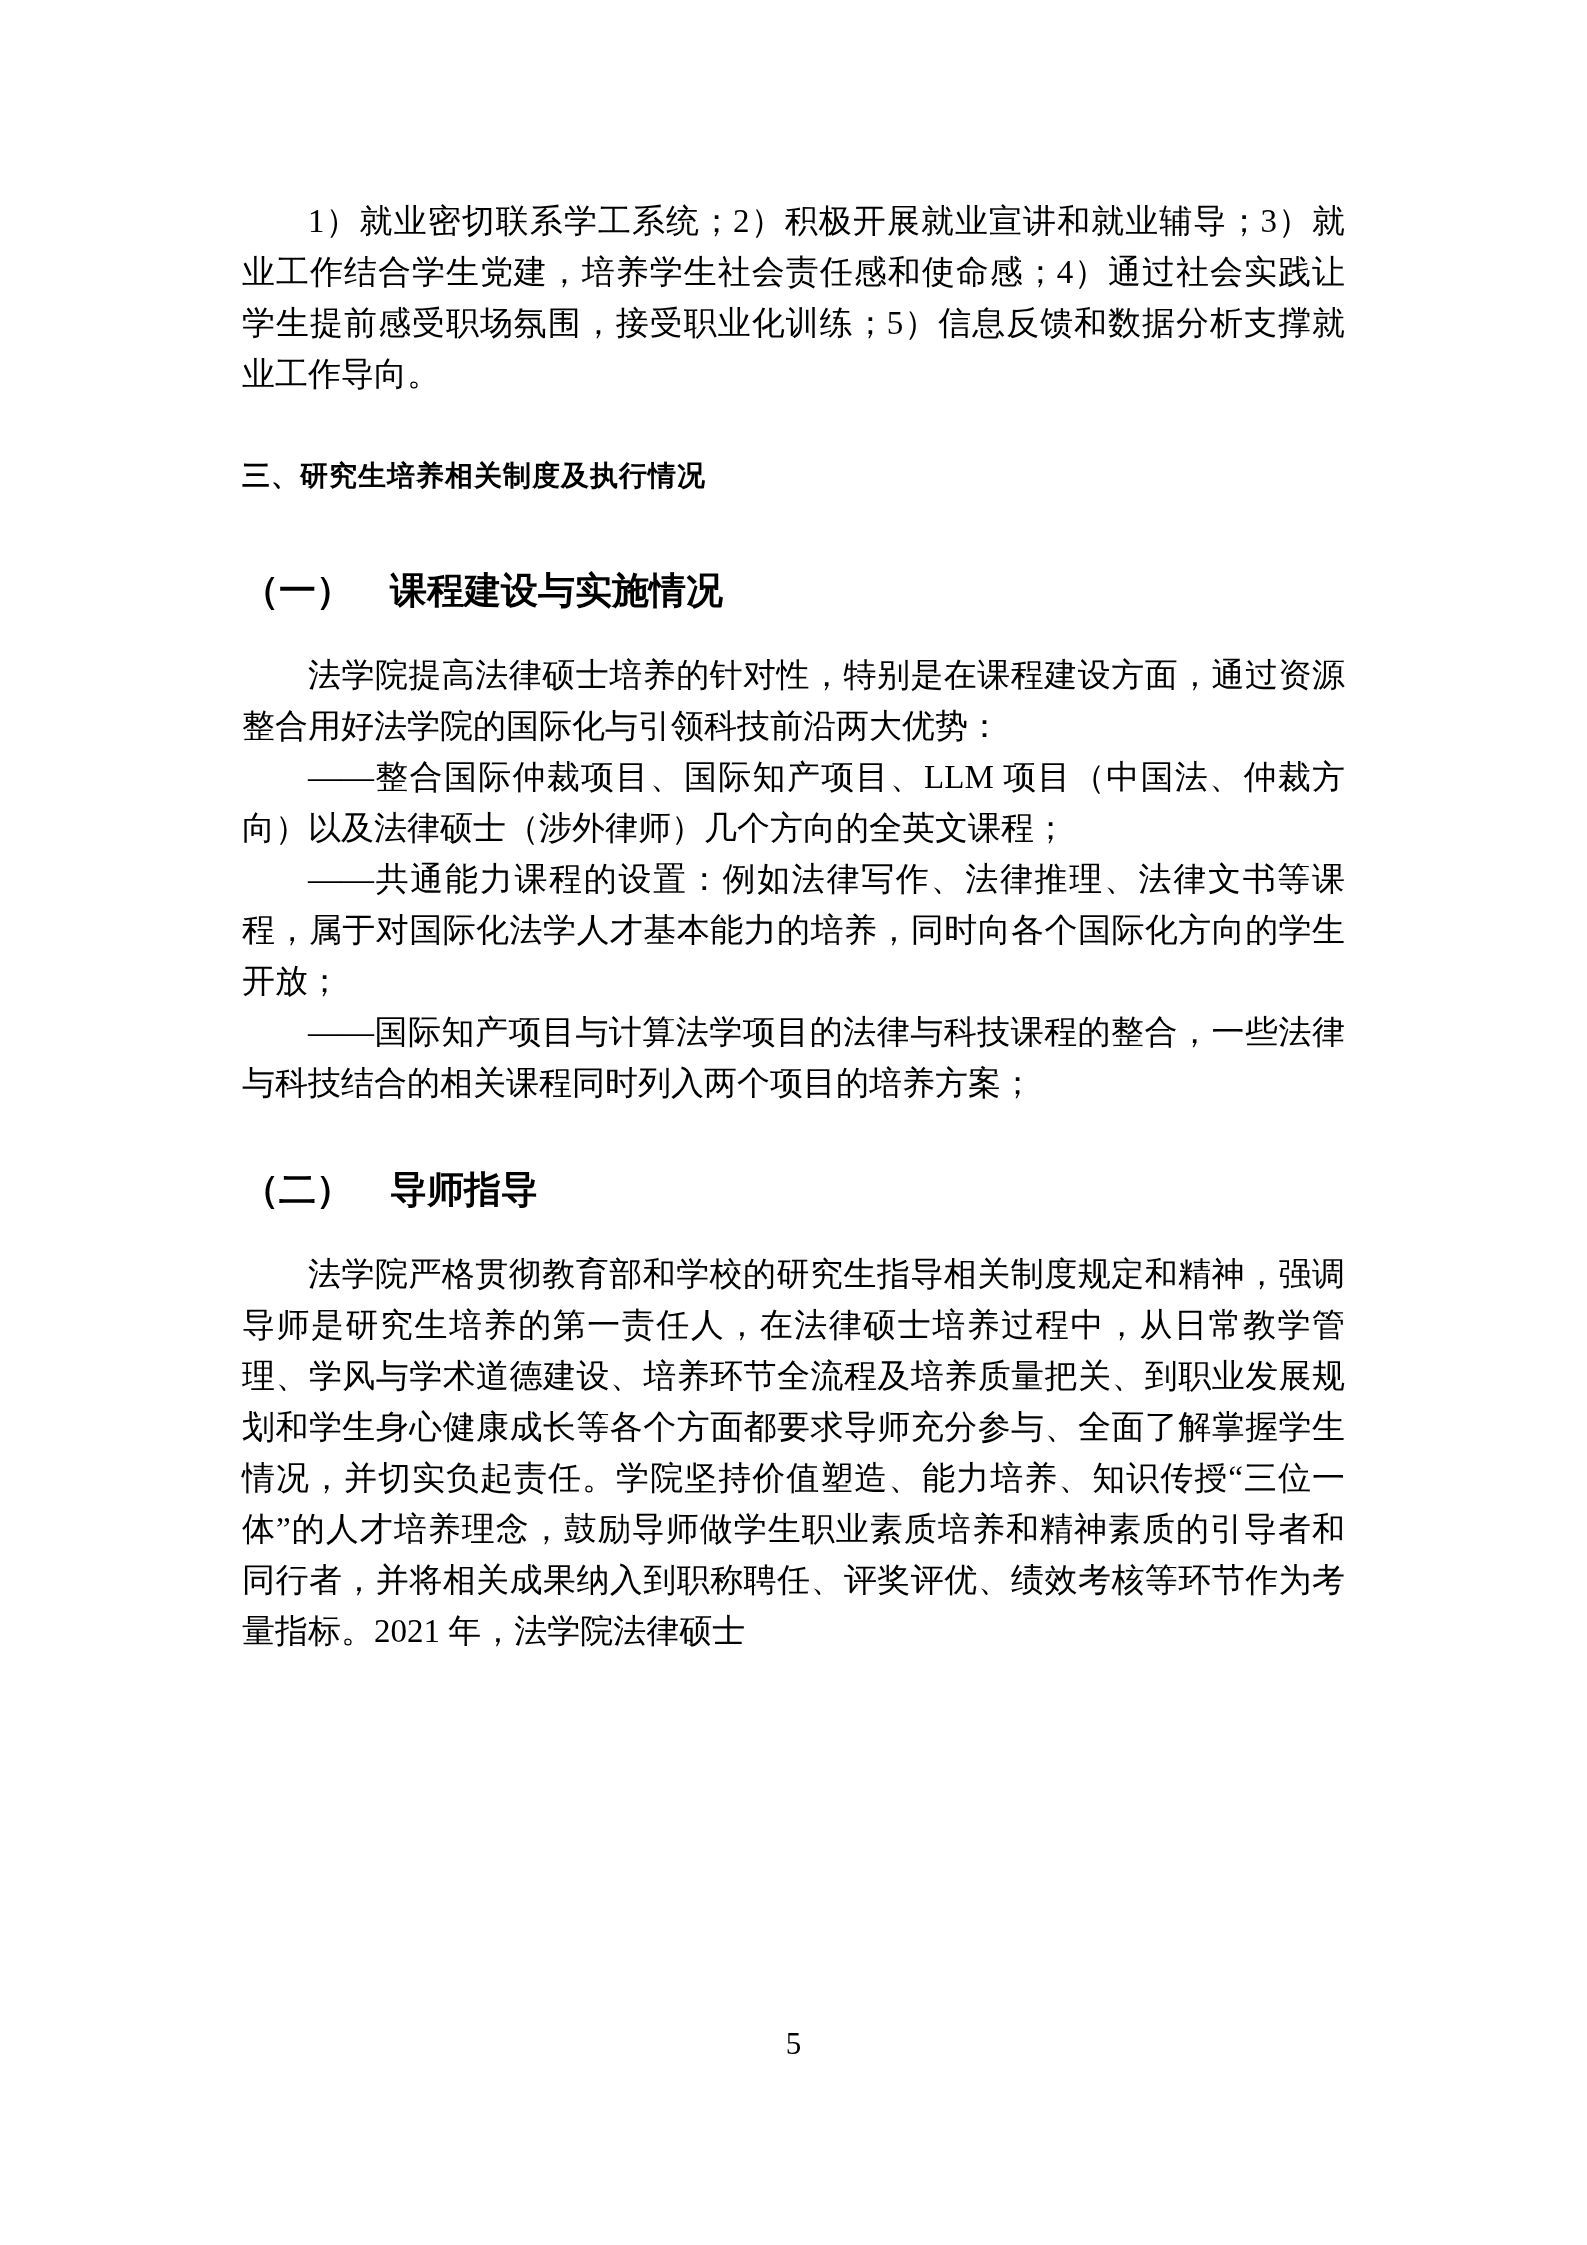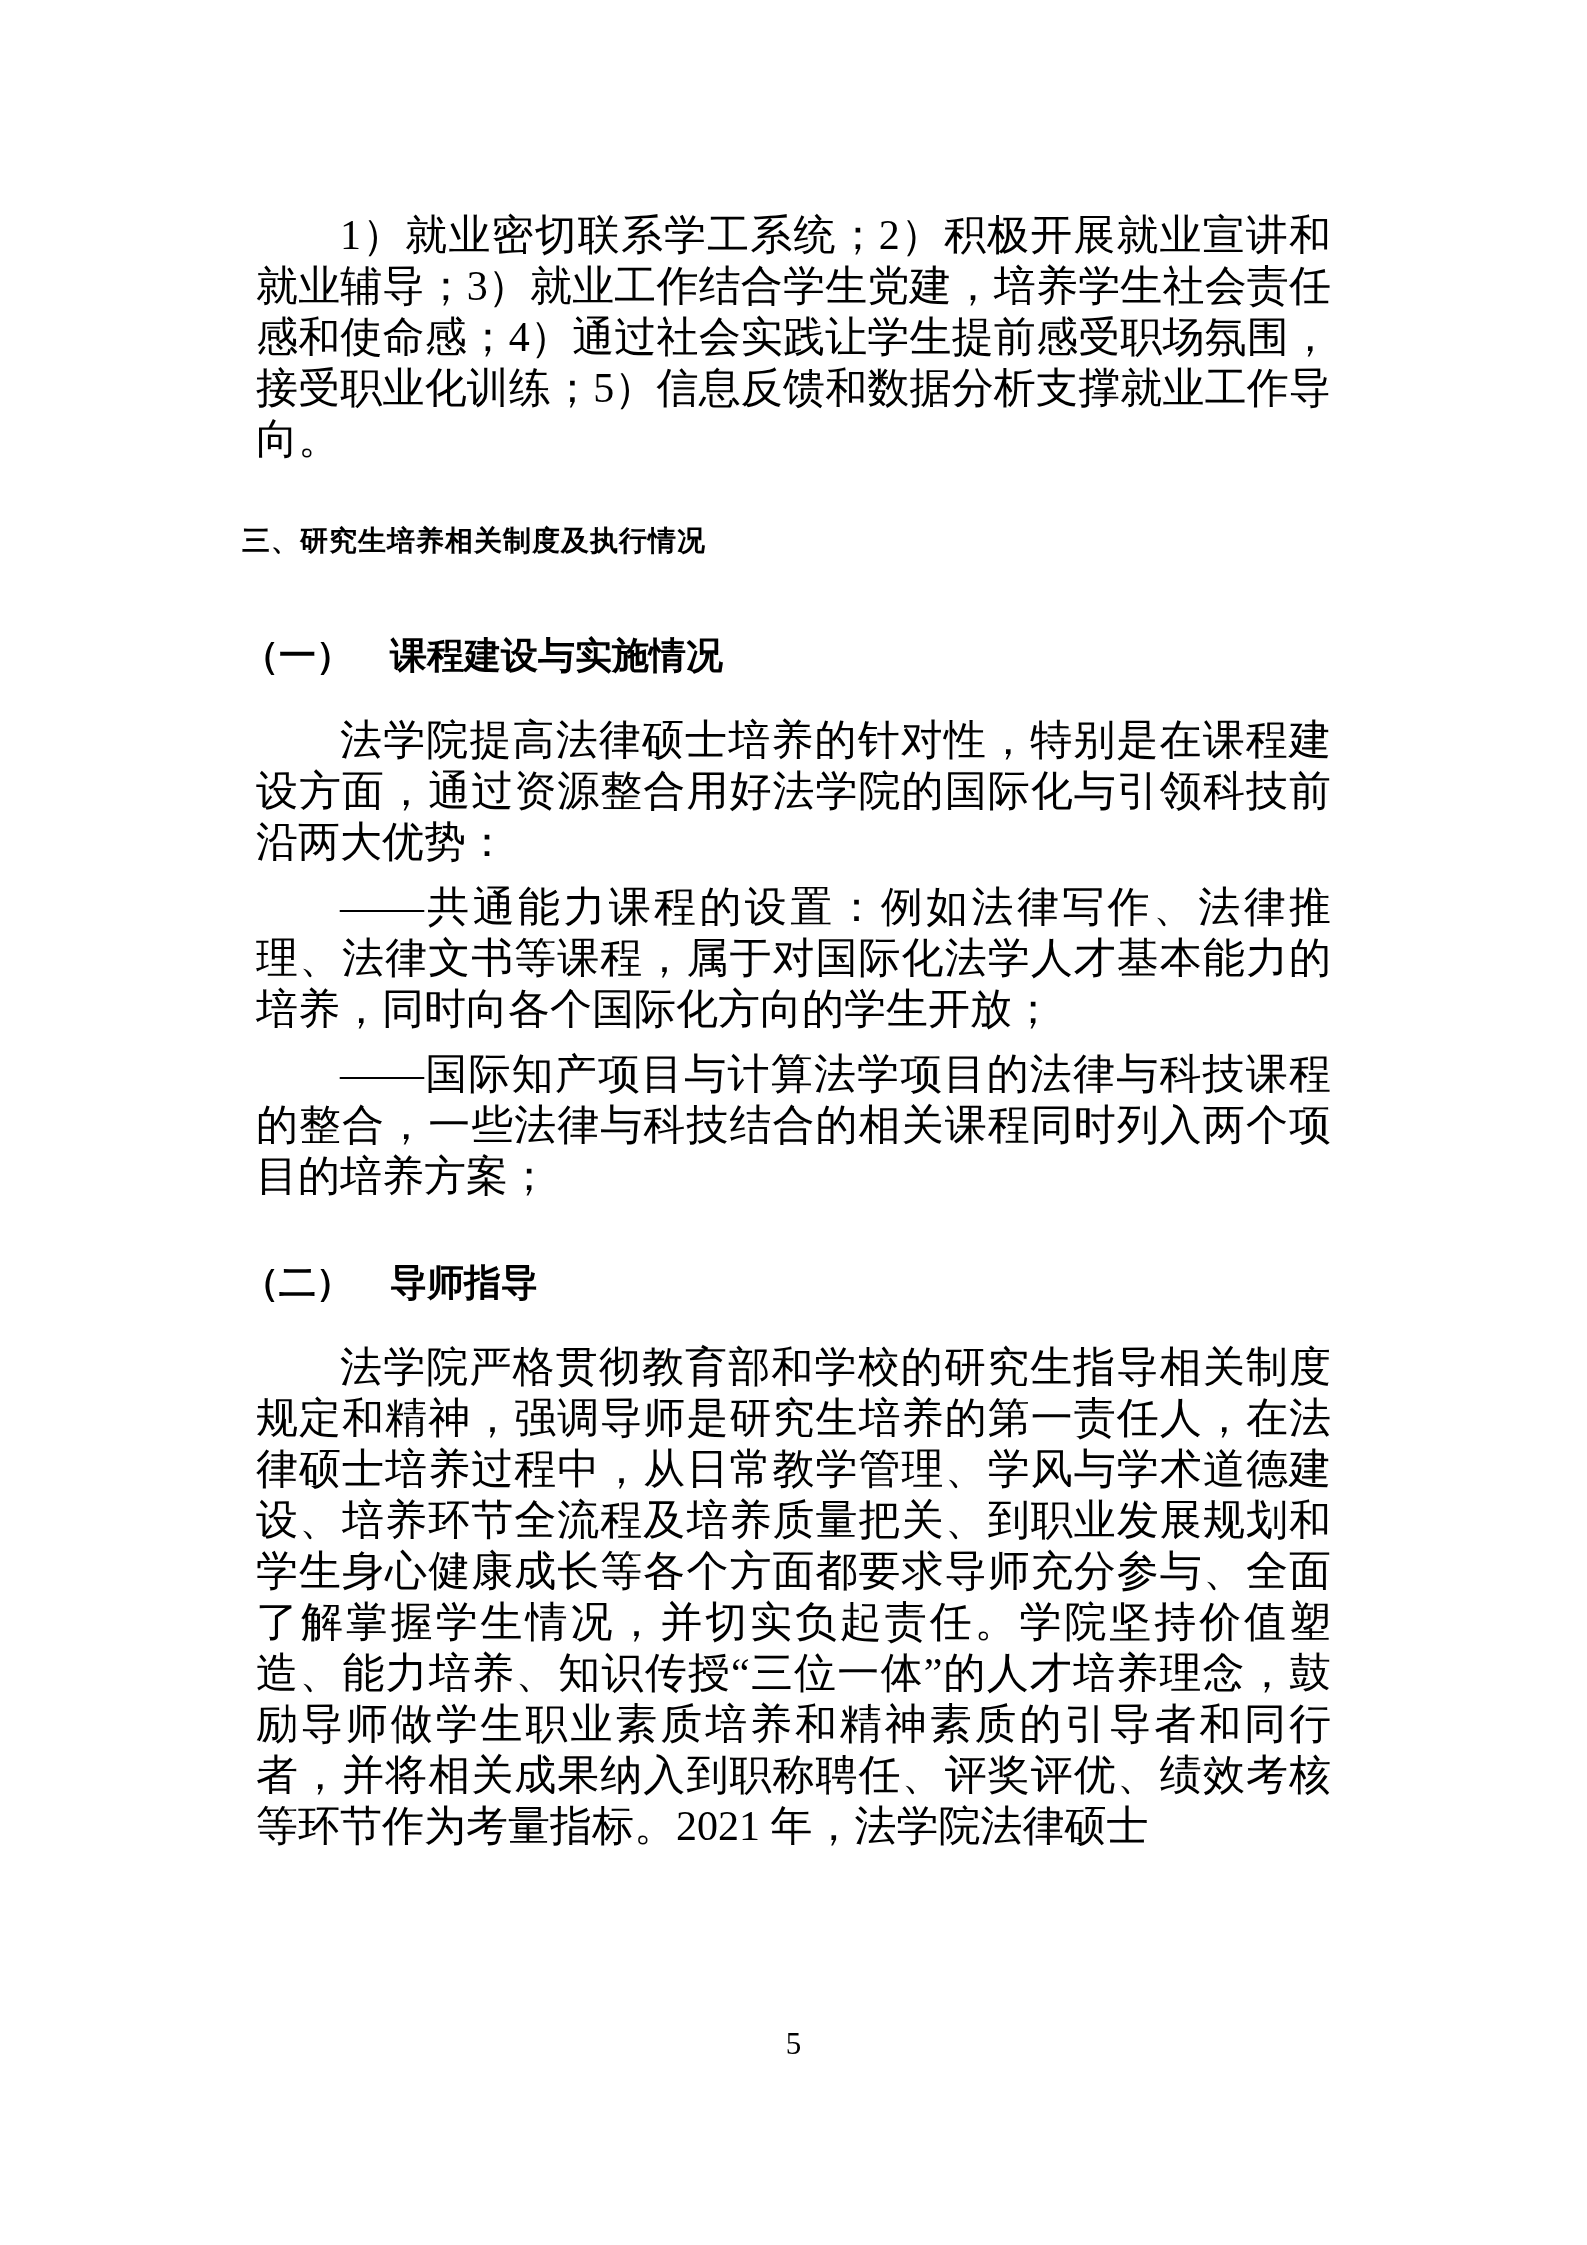--- a/index.html
+++ b/index.html
@@ -17,22 +17,22 @@
     font-family: "Liberation Serif", "DejaVu Serif", serif;
     overflow: hidden;
   }
   .content {
     position: absolute;
     left: 242px;
     top: 196px;
     width: 1103px;
   }
   .body-text {
-    margin: 14px;
-    font-size: 42px;
+    margin: 0;
+    font-size: 33px;
     line-height: 51px;
     text-align: justify;
     text-indent: 2em;
     word-break: break-all;
   }
   .h1 {
     margin: 42px 0 0 0;
     font-family: "Liberation Sans", "DejaVu Sans", sans-serif;
     font-weight: 700;
     font-size: 28px;
@@ -69,20 +69,21 @@
 
     <p class="body-text">1）就业密切联系学工系统；2）积极开展就业宣讲和就业辅导；3）就业工作结合学生党建，培养学生社会责任感和使命感；4）通过社会实践让学生提前感受职场氛围，接受职业化训练；5）信息反馈和数据分析支撑就业工作导向。</p>
 
     <h1 class="h1">三、研究生培养相关制度及执行情况</h1>
 
     <h2 class="h2"><span>（一）</span><span class="h2-title">课程建设与实施情况</span></h2>
 
 
     <p class="body-text">法学院提高法律硕士培养的针对性，特别是在课程建设方面，通过资源整合用好法学院的国际化与引领科技前沿两大优势：</p>
 
+    <p class="body-text">——整合国际仲裁项目、国际知产项目、LLM 项目（中国法、仲裁方向）以及法律硕士（涉外律师）几个方向的全英文课程；</p>
 
     <p class="body-text">——共通能力课程的设置：例如法律写作、法律推理、法律文书等课程，属于对国际化法学人才基本能力的培养，同时向各个国际化方向的学生开放；</p>
 
     <p class="body-text">——国际知产项目与计算法学项目的法律与科技课程的整合，一些法律与科技结合的相关课程同时列入两个项目的培养方案；</p>
 
 
     <h2 class="h2 h2--tight"><span>（二）</span><span class="h2-title">导师指导</span></h2>
 
     <p class="body-text">法学院严格贯彻教育部和学校的研究生指导相关制度规定和精神，强调导师是研究生培养的第一责任人，在法律硕士培养过程中，从日常教学管理、学风与学术道德建设、培养环节全流程及培养质量把关、到职业发展规划和学生身心健康成长等各个方面都要求导师充分参与、全面了解掌握学生情况，并切实负起责任。学院坚持价值塑造、能力培养、知识传授“三位一体”的人才培养理念，鼓励导师做学生职业素质培养和精神素质的引导者和同行者，并将相关成果纳入到职称聘任、评奖评优、绩效考核等环节作为考量指标。2021 年，法学院法律硕士</p>
 

